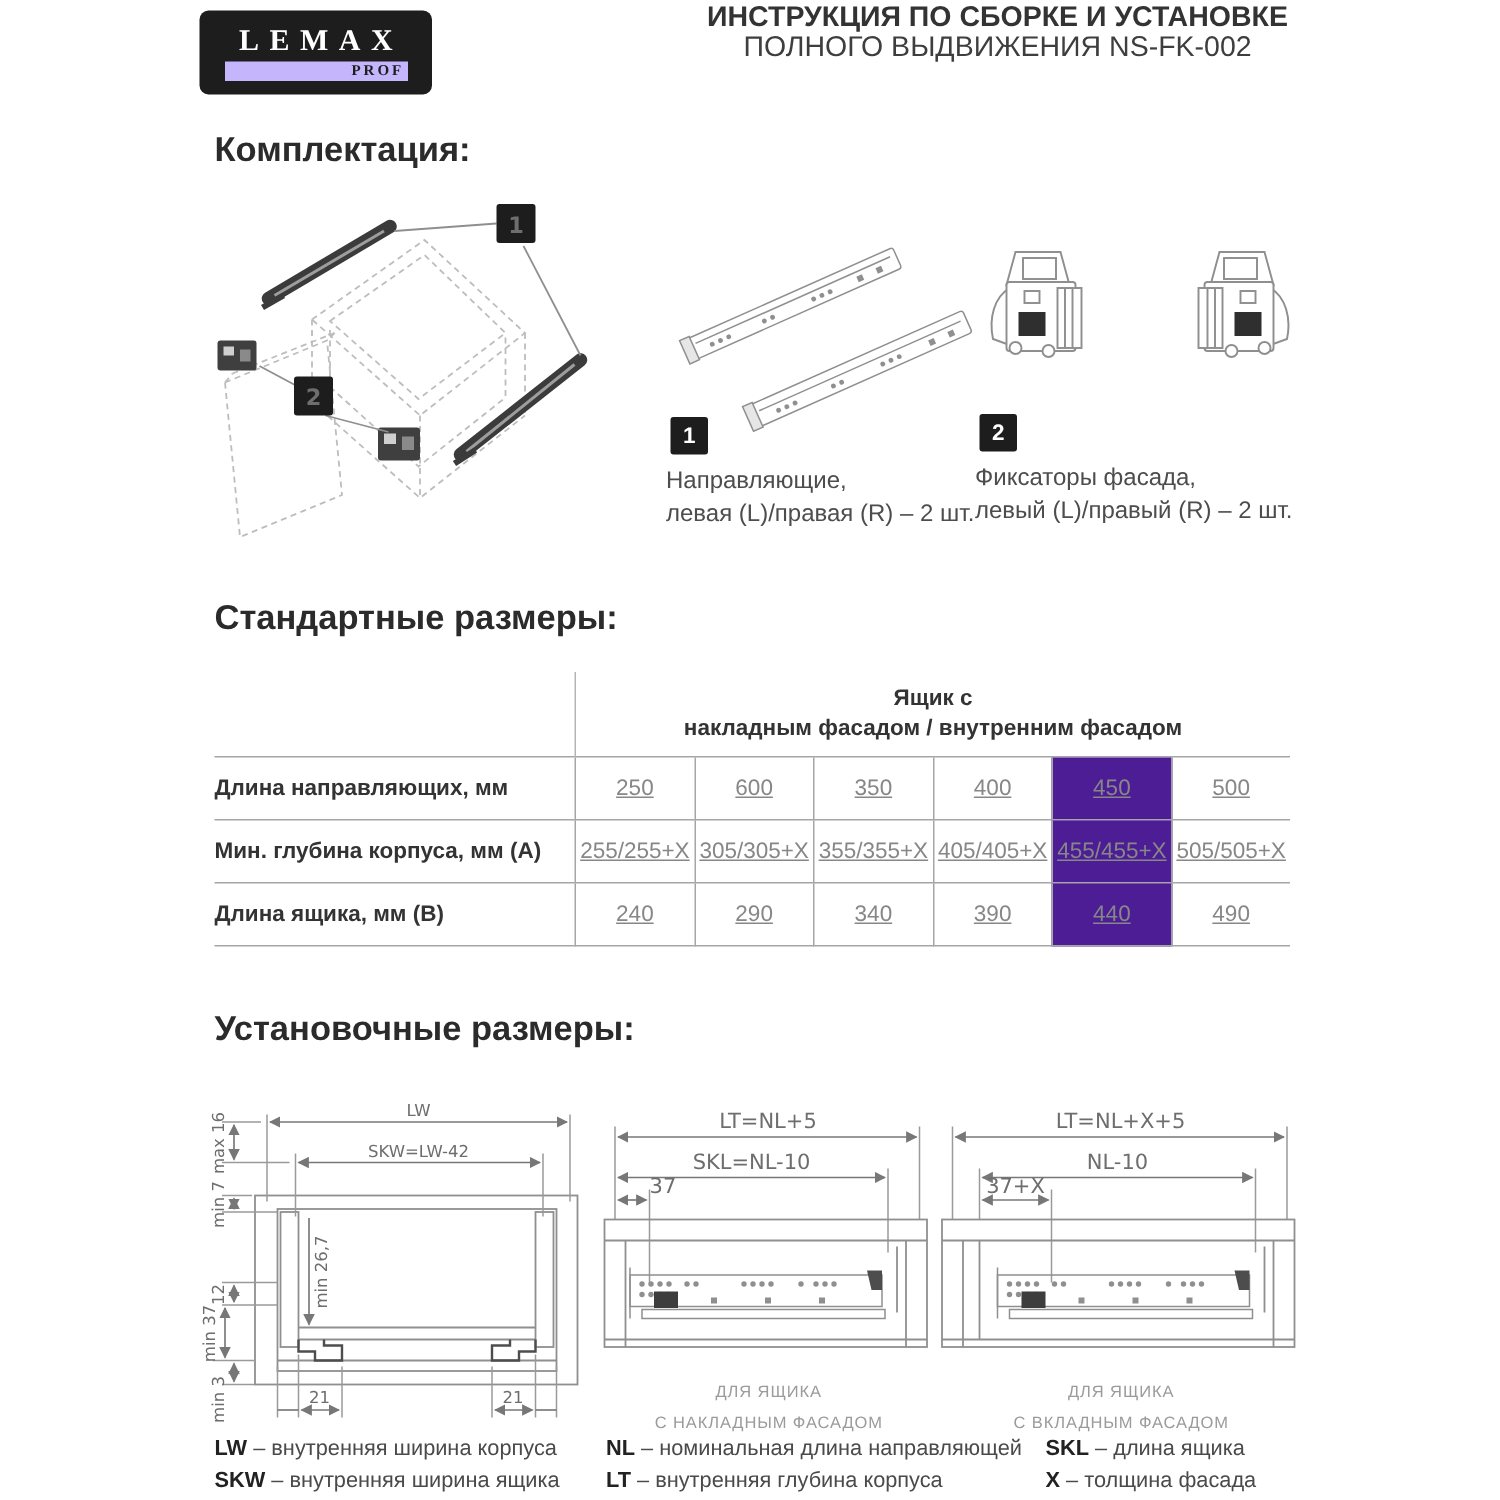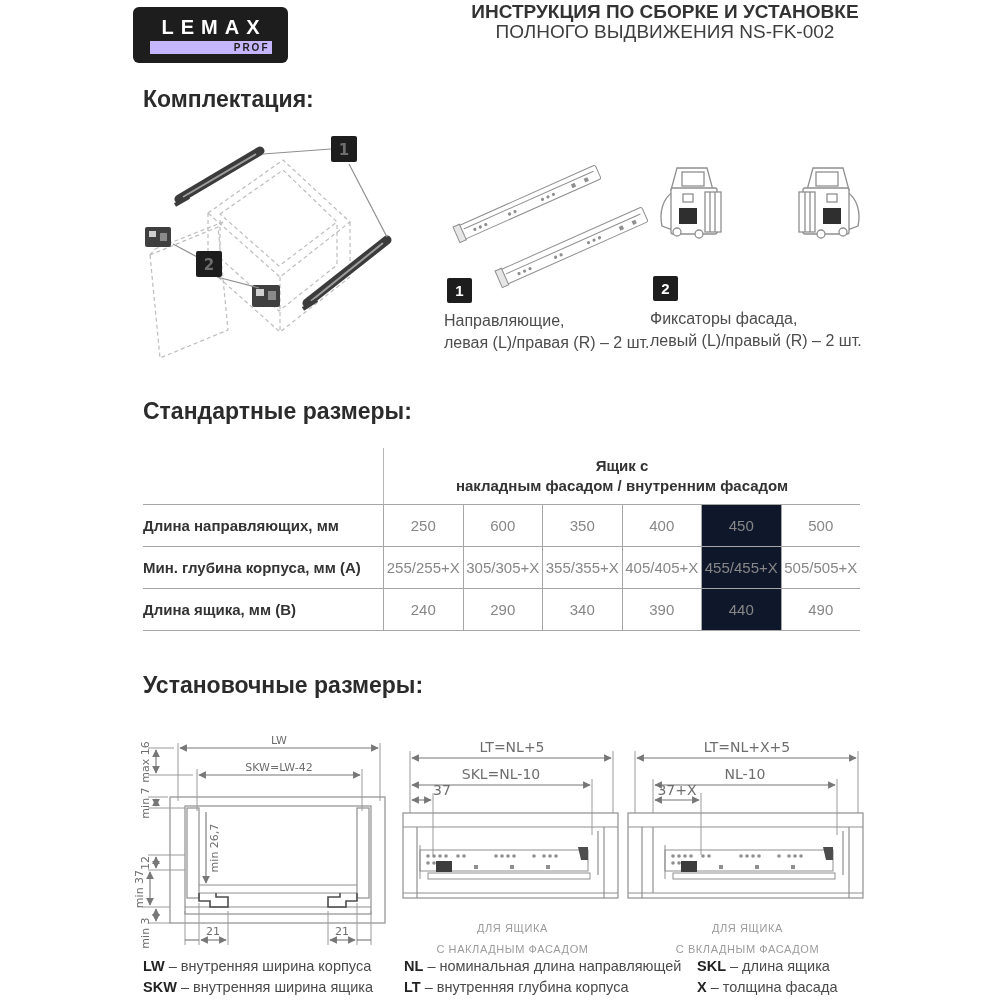--- a/index.html
+++ b/index.html
@@ -1,21 +1,21 @@
 <!DOCTYPE html>
 <html><head>
 <meta charset="utf-8">
 <style>
   html,body{margin:0;padding:0;background:#fff;}
   body{width:1000px;height:1000px;position:relative;font-family:"Liberation Sans",sans-serif;color:#333;overflow:hidden;}
   .abs{position:absolute;}
 
   
   .logo{left:133px;top:7px;width:155px;height:56px;background:#1d1d1d;border-radius:6px;
-        display:flex;flex-direction:column;align-items:center;justify-content:center;}
+        display:flex;flex-direction:column;align-items:center;justify-content:center;font-family:Liberation Serif, serif;}
   .logo-brand{color:#fff;font-weight:bold;font-size:20px;letter-spacing:7px;line-height:22px;padding-left:7px;}
   .logo-bar{width:122px;height:13px;background:#c4b5fd;margin-top:3px;display:flex;justify-content:flex-end;align-items:center;}
   .logo-sub{color:#1d1d1d;font-weight:bold;font-size:10px;letter-spacing:2px;padding-right:2px;line-height:10px;}
   .title{left:445px;top:2px;width:440px;text-align:center;font-size:19px;line-height:20px;color:#3e3e3e;}
   .title .t1{font-weight:bold;color:#333;}
 
   
   .h2{font-size:23px;font-weight:bold;color:#2b2b2b;}
 
   
@@ -26,22 +26,22 @@
   
   .tbl{left:143px;top:448px;display:grid;grid-template-columns:240px repeat(6,79.5px);}
   .tbl .cell{box-sizing:border-box;text-align:center;}
   .th-span{grid-column:2/8;border-left:1px solid #b5b5b5;border-bottom:1px solid #a6a6a6;
            height:57px;display:flex;flex-direction:column;align-items:center;justify-content:center;
            font-weight:bold;font-size:15px;line-height:20px;color:#333;}
   .th-empty{grid-column:1/2;border-bottom:1px solid #a6a6a6;}
   .rowlab{height:42px;display:flex;align-items:center;font-weight:bold;font-size:15px;color:#333;
           border-bottom:1px solid #a6a6a6;}
   .val{height:42px;display:flex;align-items:center;justify-content:center;font-size:15px;color:#878787;
-       border-left:1px solid #a6a6a6;border-bottom:1px solid #a6a6a6;}
-  .hl{background:#0f172a;}
+       border-left:1px solid #a6a6a6;border-bottom:1px solid #a6a6a6;text-decoration:underline;}
+  .hl{background:#4c1d95;}
 
   
   svg{overflow:visible;}
   svg text{font-family:"DejaVu Sans","Liberation Sans",sans-serif;fill:#6e6e6e;}
   .dimtxt{font-size:11px;}
   .dimtxtB{font-size:14px;}
   .draw-caption{font-size:11px;line-height:21px;color:#9b9b9b;text-align:center;letter-spacing:0.6px;}
 
   
   .legend{font-size:14.5px;line-height:21px;color:#4a4a4a;}

